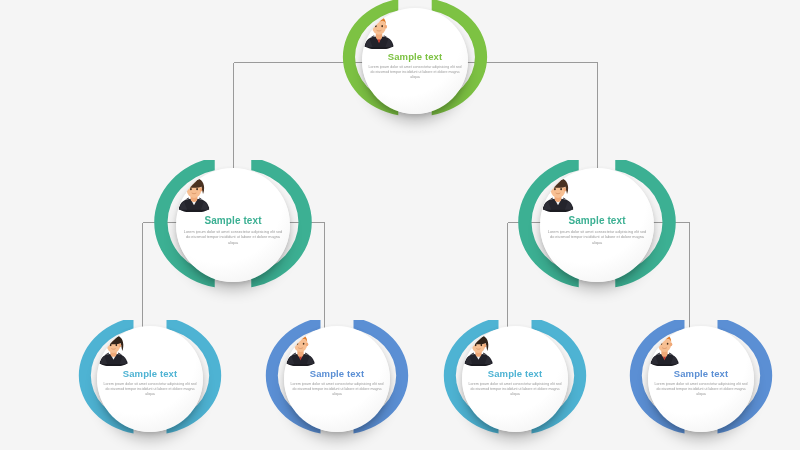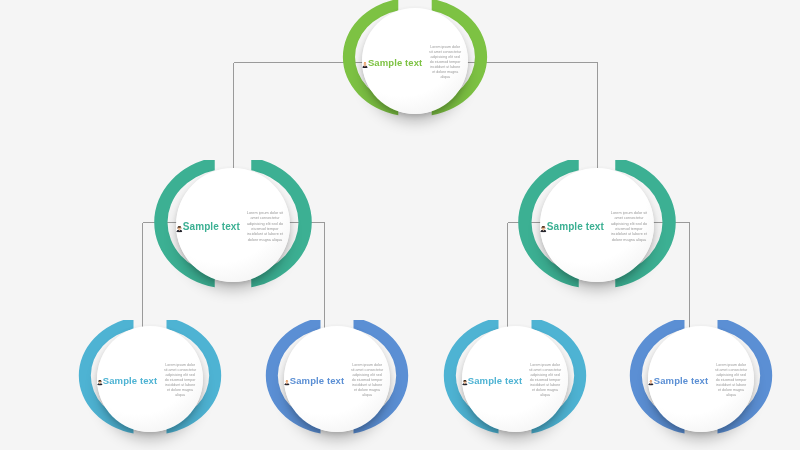--- a/index.html
+++ b/index.html
@@ -17,21 +17,21 @@
   
   .node { position:absolute; }
   .node .ringwrap { position:absolute; inset:0; }
   .node .disc {
     position:absolute;
     border-radius:50%;
     background:
       radial-gradient(circle at 38% 28%, #ffffff 0%, #ffffff 58%, #f3f3f3 86%, #ebebeb 100%);
     box-shadow: 0 10px 16px -4px rgba(0,0,0,0.30),
                 0 2px 5px rgba(0,0,0,0.12);
-    display:flex; align-items:center;
+    display:flex; flex-direction:column; 
     overflow:hidden;
   }
   .avatar { position:relative; display:block; }
   .title {
     font-weight:bold;
     letter-spacing:.1px;
     text-align:center;
     line-height:1;
     white-space:nowrap;
   }

